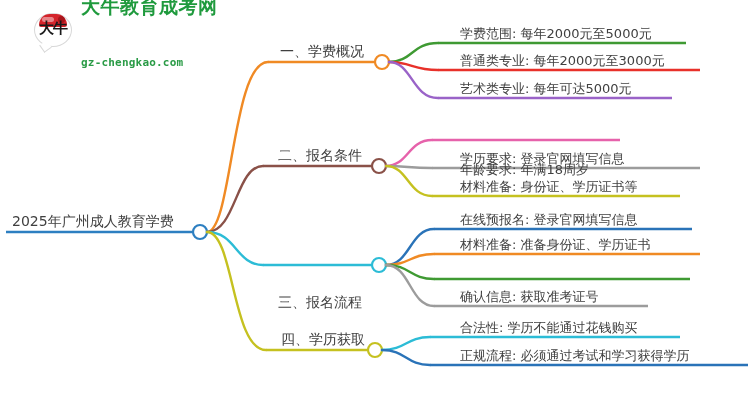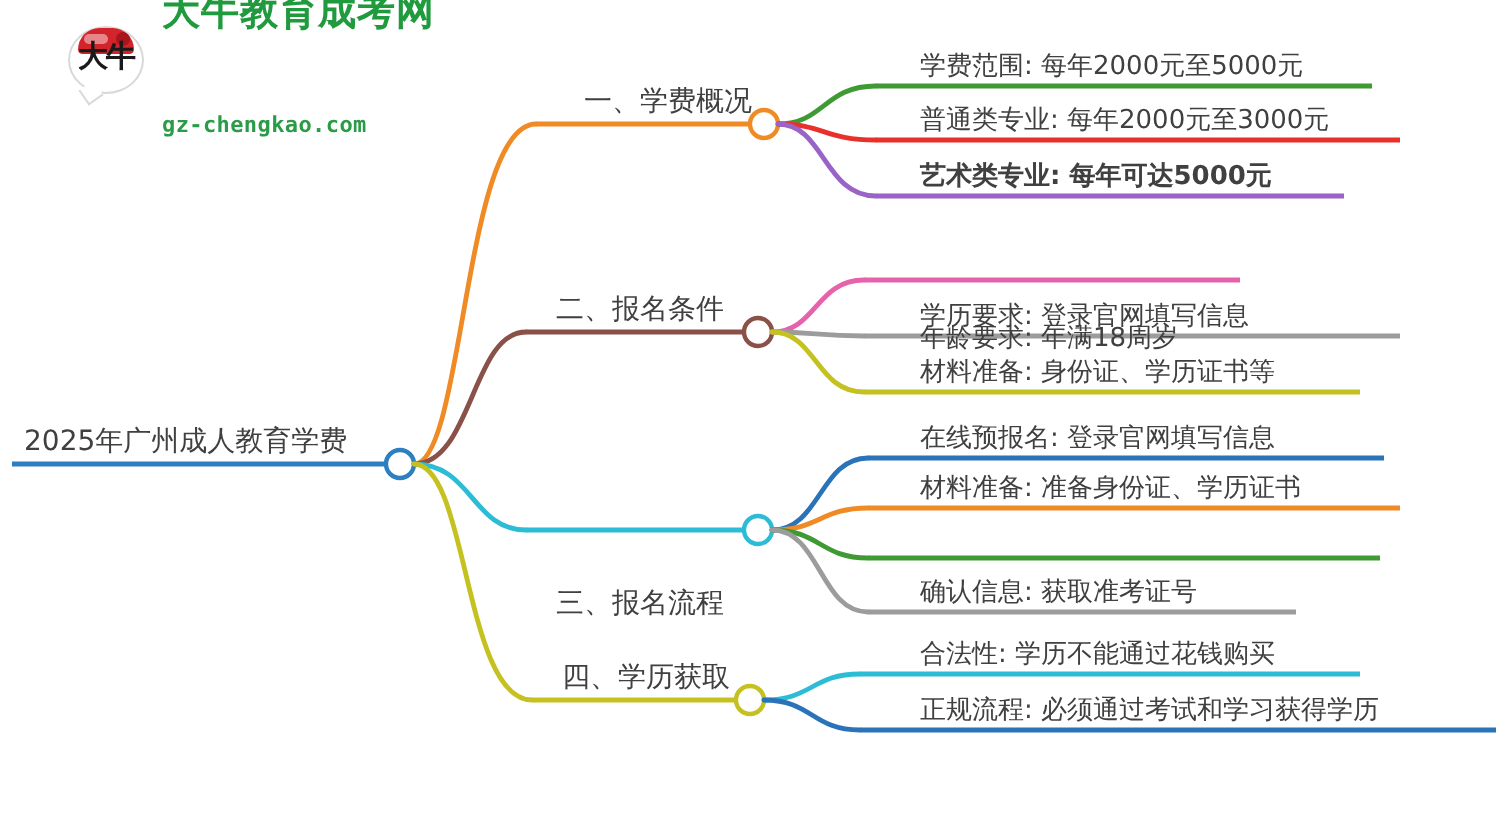--- a/index.html
+++ b/index.html
@@ -210,28 +210,28 @@
 
     <path d="M382,350 C406,350 406,337 430,337" fill="none" stroke="#2cbcd6" stroke-width="2.4" stroke-linecap="round"></path>
     <line x1="430" y1="337" x2="680" y2="337" stroke="#2cbcd6" stroke-width="2.4"></line>
 
     <path d="M382,350 C406,350 406,365 430,365" fill="none" stroke="#2a73b8" stroke-width="2.4" stroke-linecap="round"></path>
     <line x1="430" y1="365" x2="748" y2="365" stroke="#2a73b8" stroke-width="2.4"></line>
   </svg>
 
   <div class="node-label root-label" style="left:12px; top:214px;">2025年广州成人教育学费</div>
 
-  <div class="node-label branch-label" style="left:292px; top:44px;text-align:center;">一、学费概况</div>
+  <div class="node-label branch-label" style="left:280px; top:44px;text-align:center;">一、学费概况</div>
   <div class="node-label branch-label" style="left:278px; top:148px;">二、报名条件</div>
   <div class="node-label branch-label" style="left:278px; top:247px;margin-top:48px;">三、报名流程</div>
   <div class="node-label branch-label" style="left:281px; top:332px;">四、学历获取</div>
 
   <div class="node-label leaf-label" style="left:460px; top:27px;">学费范围: 每年2000元至5000元</div>
   <div class="node-label leaf-label" style="left:460px; top:54px;">普通类专业: 每年2000元至3000元</div>
-  <div class="node-label leaf-label" style="left:460px; top:82px;font-weight:bold;">艺术类专业: 每年可达5000元</div>
+  <div class="node-label leaf-label" style="left:460px; top:82px;">艺术类专业: 每年可达5000元</div>
 
   <div class="node-label leaf-label" style="left:460px; top:124px;margin-top:39px;">年龄要求: 年满18周岁</div>
   <div class="node-label leaf-label" style="left:460px; top:152px;">学历要求: 登录官网填写信息</div>
   <div class="node-label leaf-label" style="left:460px; top:180px;">材料准备: 身份证、学历证书等</div>
 
   <div class="node-label leaf-label" style="left:460px; top:213px;">在线预报名: 登录官网填写信息</div>
   <div class="node-label leaf-label" style="left:460px; top:238px;">材料准备: 准备身份证、学历证书</div>
   <div class="node-label leaf-label" style="left:460px; top:290px;">确认信息: 获取准考证号</div>
 
   <div class="node-label leaf-label" style="left:460px; top:321px;">合法性: 学历不能通过花钱购买</div>

